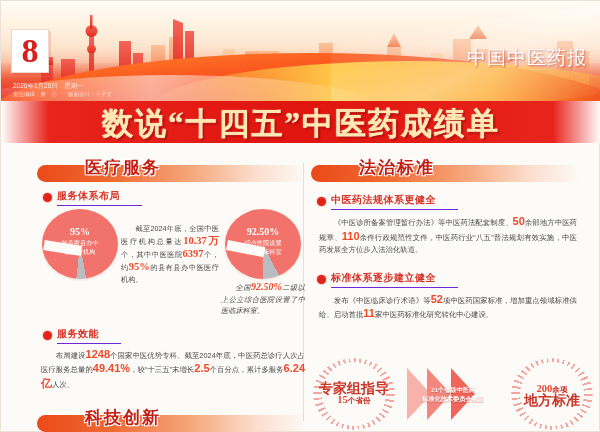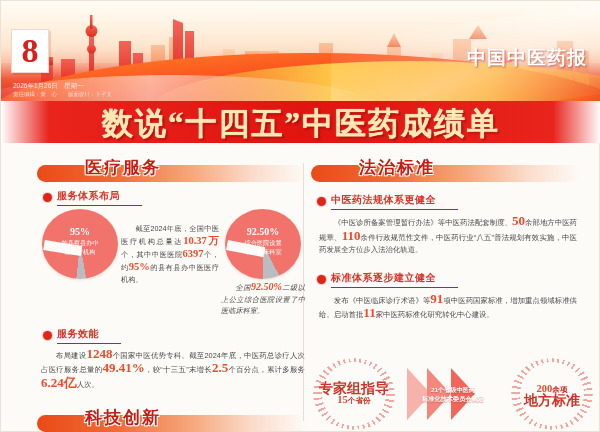--- a/index.html
+++ b/index.html
@@ -31,21 +31,21 @@
     background:linear-gradient(90deg,rgba(255,255,255,0) 0%,rgba(255,255,255,.55) 45%,rgba(255,255,255,0) 100%);}
   .ribbon-right{position:absolute;right:-30px;top:20px;width:300px;height:90px;
     background:linear-gradient(160deg,rgba(255,255,255,.0) 0%,rgba(255,255,255,.35) 50%,rgba(255,255,255,0) 100%);
     transform:skewY(-8deg);}
 
   .page-no{position:absolute;left:10px;top:28px;width:36px;height:42px;background:#fff;
     border:1px solid #f0d6cc;box-shadow:2px 2px 0 rgba(180,30,20,.15);
     display:flex;align-items:center;justify-content:center;}
   .page-no span{font-family:"Liberation Serif","DejaVu Serif",serif;font-weight:bold;font-size:34px;color:#d8201a;line-height:1;}
 
-  .masthead{position:absolute;right:14px;top:44px;font-family:"Liberation Serif",serif;font-weight:bold;
+  .masthead{position:absolute;right:14px;top:44px;font-family:"Liberation Serif",serif;font-weight:normal;
     font-size:19px;color:#fff;letter-spacing:1px;text-shadow:1px 1px 2px rgba(150,10,5,.5);}
 
   .dateline{position:absolute;left:12px;top:80px;color:#ffe9e0;font-size:6.5px;line-height:9px;white-space:nowrap;}
   .dateline .d2{color:#ffd9cc;font-size:5.5px;}
 
   
   .title-band{position:absolute;left:0;top:100px;width:600px;height:42px;
     background:linear-gradient(90deg,#fff 0%,#e8241c 8%,#e0150f 50%,#e8241c 92%,#fff 100%);}
   .main-title{position:absolute;left:0;top:100px;width:600px;height:48px;text-align:center;
     font-family:"Liberation Serif","DejaVu Serif",serif;font-weight:bold;font-size:31px;line-height:46px;
@@ -65,21 +65,21 @@
     font-size:17px;color:#c41d12;letter-spacing:2px;
     text-shadow:1px 1px 0 #fff,-1px -1px 0 #fff,1px -1px 0 #fff,-1px 1px 0 #fff;}
 
   .sub-head{display:flex;align-items:center;gap:5px;margin:6px 0 3px 6px;}
   .dot{width:9px;height:9px;border-radius:50%;background:#e02418;flex:0 0 auto;
     box-shadow:0 0 0 1px rgba(224,36,24,.2);}
   .sub-title{font-family:"Liberation Serif",serif;font-weight:bold;font-size:10px;color:#d8352a;
     letter-spacing:.5px;border-bottom:1px solid #6d28d9;padding:0 22px 2px 0;}
 
   .body-text{font-size:7.4px;line-height:12.5px;color:#4a4a4a;text-align:justify;text-indent:14.8px;}
-  .body-text .num{color:#ef4a2a;font-size:13px;font-weight:bold;font-family:Liberation Serif, serif;}
+  .body-text .num{color:#ef4a2a;font-size:11px;font-weight:bold;font-family:Liberation Sans, sans-serif;}
 
   
   .pies{display:flex;gap:2px;margin:2px 0 0 4px;}
   .pie-block{width:86px;}
   .pie{width:76px;height:70px;position:relative;margin:0 auto;}
   .pie-circle{position:absolute;inset:0;border-radius:50%;
     background:conic-gradient(from 186deg,#f2736b 0turn 0.955turn,#b9bcc0 0.955turn 1turn);
     box-shadow:0 1px 3px rgba(180,90,80,.18);}
   .pie-circle.p2{background:conic-gradient(from 180deg,#f2736b 0turn 0.925turn,#b9bcc0 0.925turn 1turn);}
   .pie-notch{position:absolute;left:2px;top:31px;width:38px;height:10px;background:#fdfbf7;
@@ -284,21 +284,21 @@
     </div>
     <div class="body-text" style="margin:5px 4px 0 8px">
       <span>《中医诊所备案管理暂行办法》等中医药法配套制度、</span><span class="num">50</span><span>余部地方中医药规章、</span><span class="num">110</span><span>余件行政规范性文件，中医药行业“八五”普法规划有效实施，中医药发展全方位步入法治化轨道。</span>
     </div>
 
     <div class="sub-head" style="margin-top:14px">
       <span class="dot"></span>
       <span class="sub-title">标准体系逐步建立健全</span>
     </div>
     <div class="body-text" style="margin:5px 4px 0 8px">
-      <span>发布《中医临床诊疗术语》等</span><span class="num">91</span><span>项中医药国家标准，增加重点领域标准供给。启动首批</span><span class="num">11</span><span>家中医药标准化研究转化中心建设。</span>
+      <span>发布《中医临床诊疗术语》等</span><span class="num">52</span><span>项中医药国家标准，增加重点领域标准供给。启动首批</span><span class="num">11</span><span>家中医药标准化研究转化中心建设。</span>
     </div>
   </div>
 
   <div class="badges">
 
     <div class="badge">
       <div class="rays"></div>
       <div class="badge-txt">
         <span class="l1">专家组指导</span>
         <span class="l2"><span>15</span><small>个省份</small></span>

